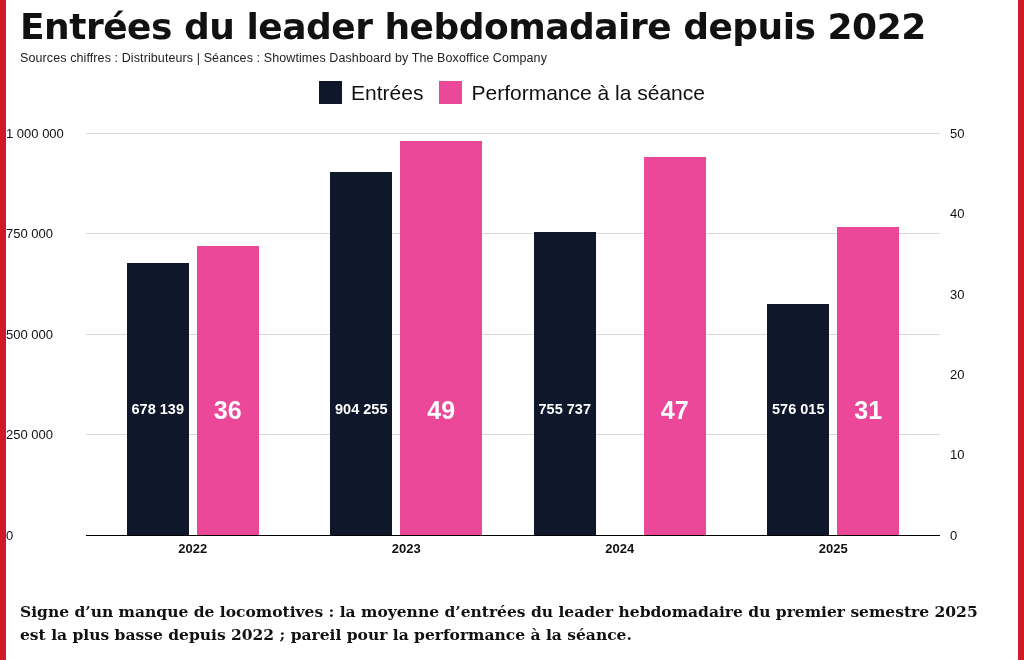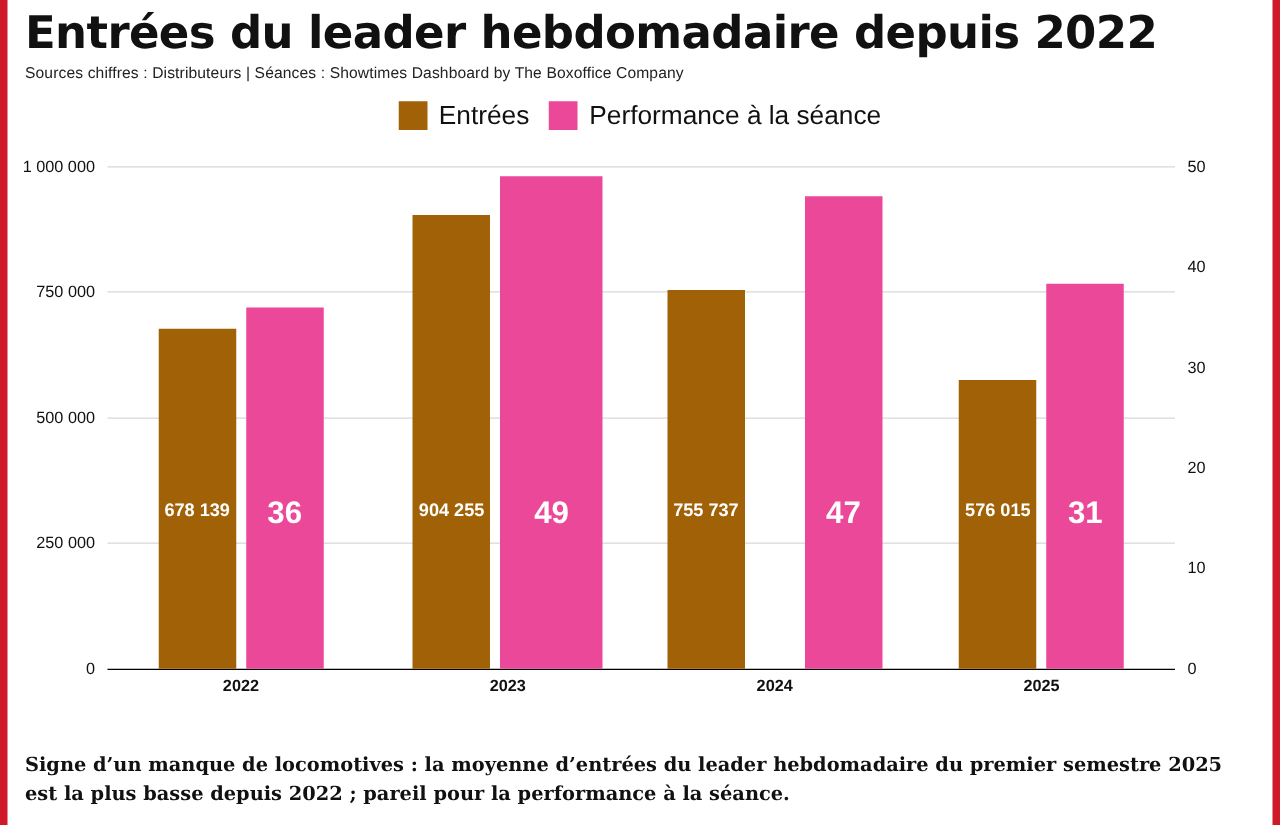--- a/index.html
+++ b/index.html
@@ -85,21 +85,20 @@
     height: 1px;
     background: #d8d8d8;
   }
   .axis-label {
     position: absolute;
     font-size: 13px;
     color: #111111;
     white-space: nowrap;
   }
   .axis-left {
-    text-align: right;
     transform: translateY(-50%);
   }
   .axis-right {
     text-align: left;
     transform: translateY(-50%);
   }
   .groups {
     position: absolute;
     left: 0;
     right: 0;
@@ -116,21 +115,21 @@
     gap: 8px;
     height: 100%;
     width: 22%;
     position: relative;
   }
   .bar {
     position: relative;
     width: 62px;
   }
   .bar-entries {
-    background: #a16207;
+    background: #0f172a;
   }
   .bar-perf {
     background: #ec4899;
   }
   .bar-value {
     position: absolute;
     left: 50%;
     transform: translateX(-50%);
     color: #ffffff;
     white-space: nowrap;

